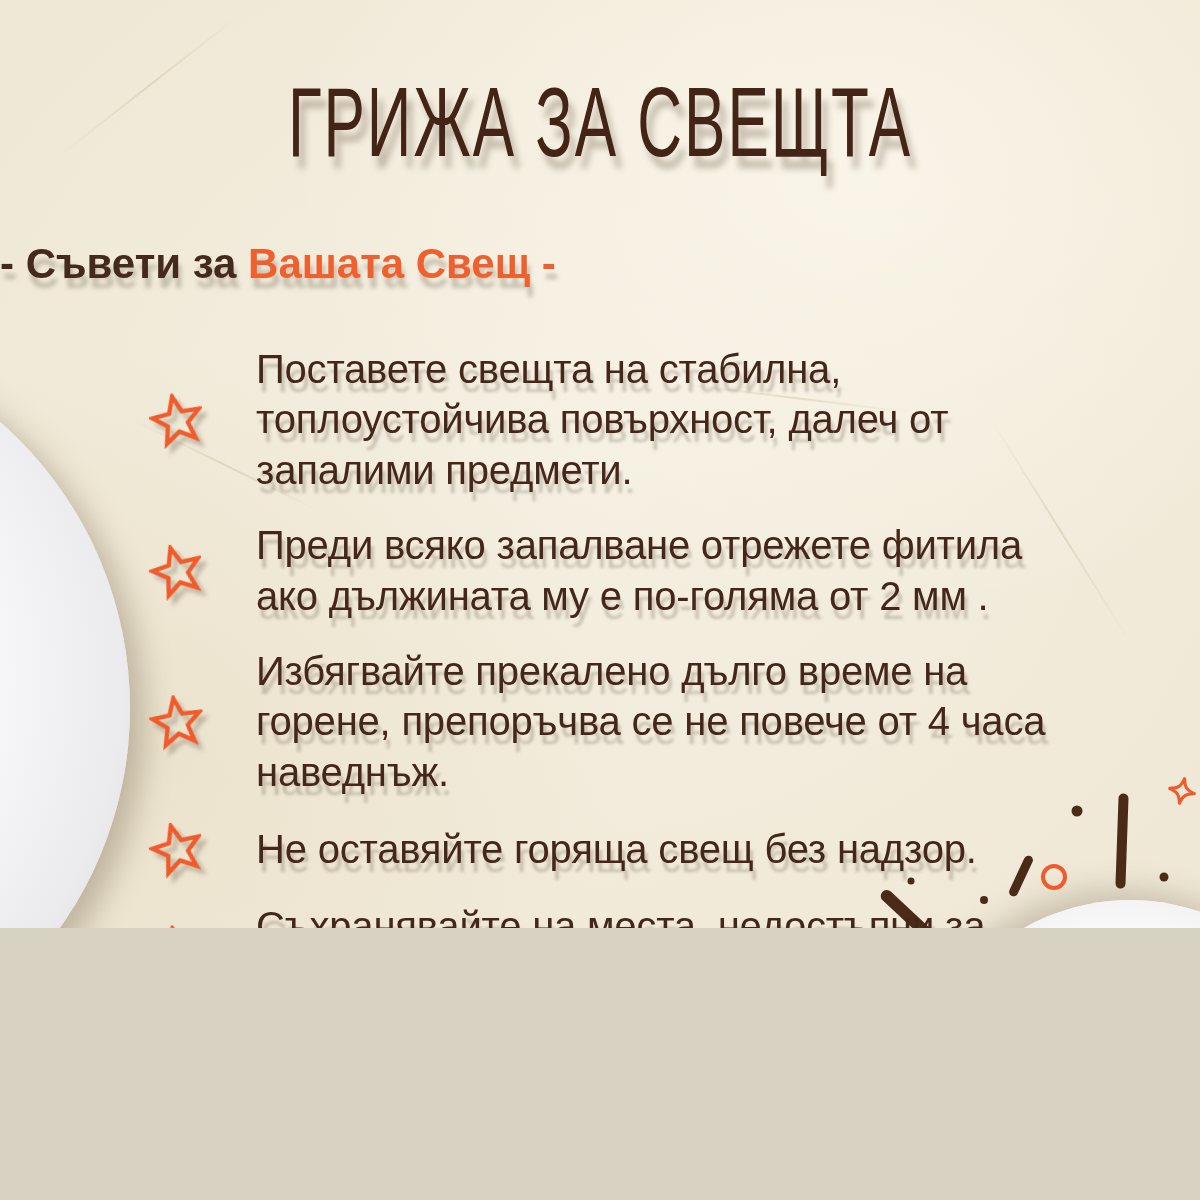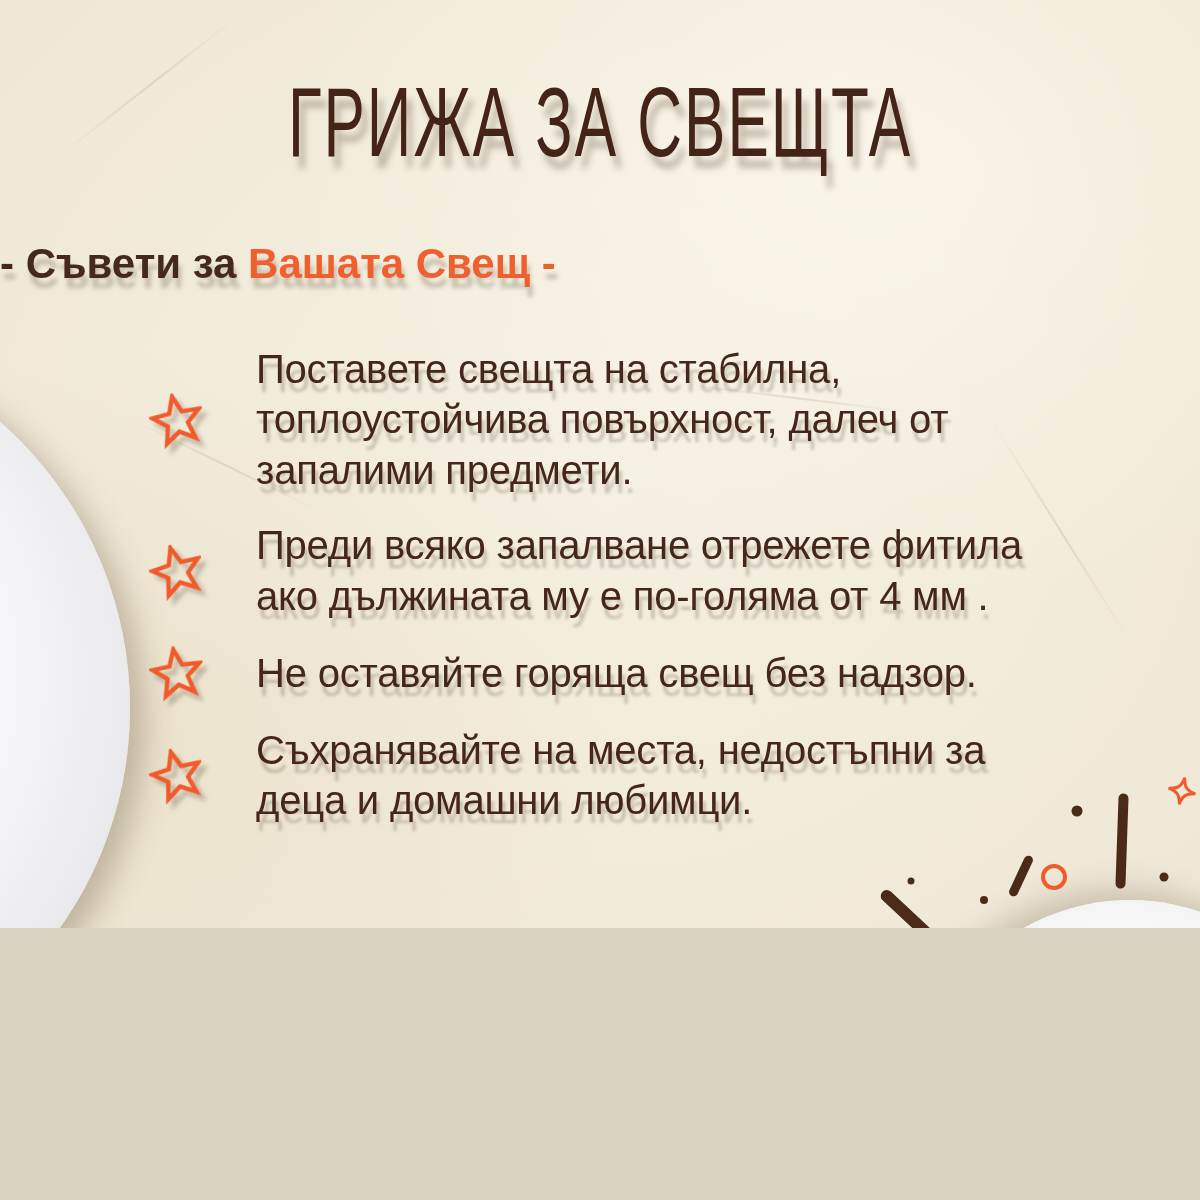--- a/index.html
+++ b/index.html
@@ -180,21 +180,27 @@
     <li class="tip">
       <svg class="star" viewBox="0 0 100 100">
           <polygon points="50,6 61.8,35.8 93.7,37.8 69,58.2 77,89.2 50,72 22.9,89.2 31,58.2 6.3,37.8 38.2,35.8" fill="none" stroke="#f15b2b" stroke-width="8" stroke-miterlimit="10"></polygon>
         </svg>
       <span class="tip-text">Поставете свещта на стабилна, топлоустойчива повърхност, далеч от запалими предмети.</span>
     </li>
     <li class="tip">
       <svg class="star" viewBox="0 0 100 100">
           <polygon points="50,6 61.8,35.8 93.7,37.8 69,58.2 77,89.2 50,72 22.9,89.2 31,58.2 6.3,37.8 38.2,35.8" fill="none" stroke="#f15b2b" stroke-width="8" stroke-miterlimit="10"></polygon>
         </svg>
-      <span class="tip-text">Преди всяко запалване отрежете фитила ако дължината му е по-голяма от 4 мм .</span>
+      <span class="tip-text">Преди всяко запалване отрежете фитила ако дължината му е по-голяма от 2 мм .</span>
+    </li>
+    <li class="tip">
+      <svg class="star" viewBox="0 0 100 100">
+          <polygon points="50,6 61.8,35.8 93.7,37.8 69,58.2 77,89.2 50,72 22.9,89.2 31,58.2 6.3,37.8 38.2,35.8" fill="none" stroke="#f15b2b" stroke-width="8" stroke-miterlimit="10"></polygon>
+        </svg>
+      <span class="tip-text">Избягвайте прекалено дълго време на горене, препоръчва се не повече от 4 часа наведнъж.</span>
     </li>
     <li class="tip">
       <svg class="star" viewBox="0 0 100 100">
           <polygon points="50,6 61.8,35.8 93.7,37.8 69,58.2 77,89.2 50,72 22.9,89.2 31,58.2 6.3,37.8 38.2,35.8" fill="none" stroke="#f15b2b" stroke-width="8" stroke-miterlimit="10"></polygon>
         </svg>
       <span class="tip-text">Не оставяйте горяща свещ без надзор.</span>
     </li>
     <li class="tip">
       <svg class="star" viewBox="0 0 100 100">
           <polygon points="50,6 61.8,35.8 93.7,37.8 69,58.2 77,89.2 50,72 22.9,89.2 31,58.2 6.3,37.8 38.2,35.8" fill="none" stroke="#f15b2b" stroke-width="8" stroke-miterlimit="10"></polygon>

